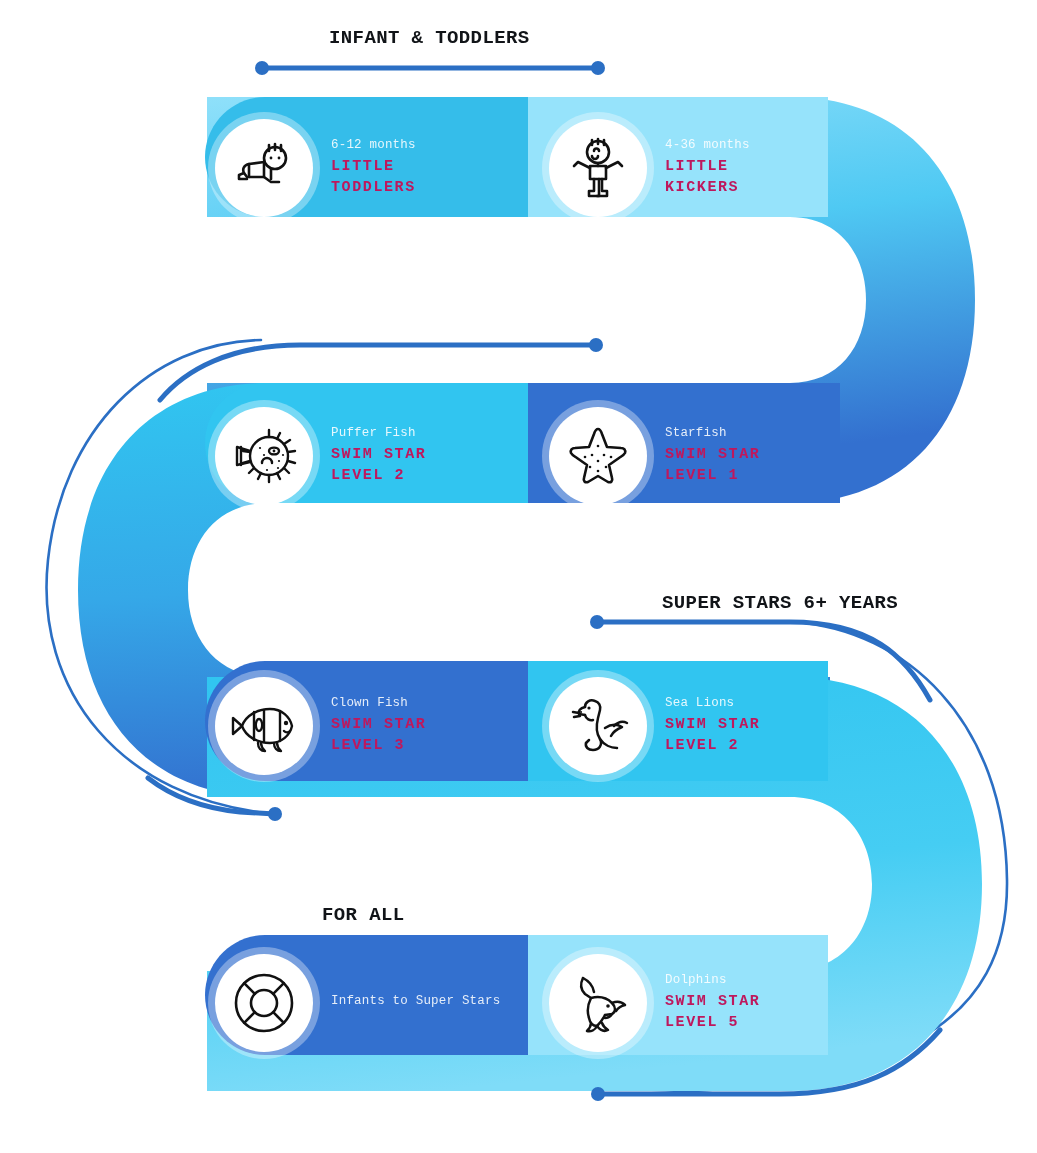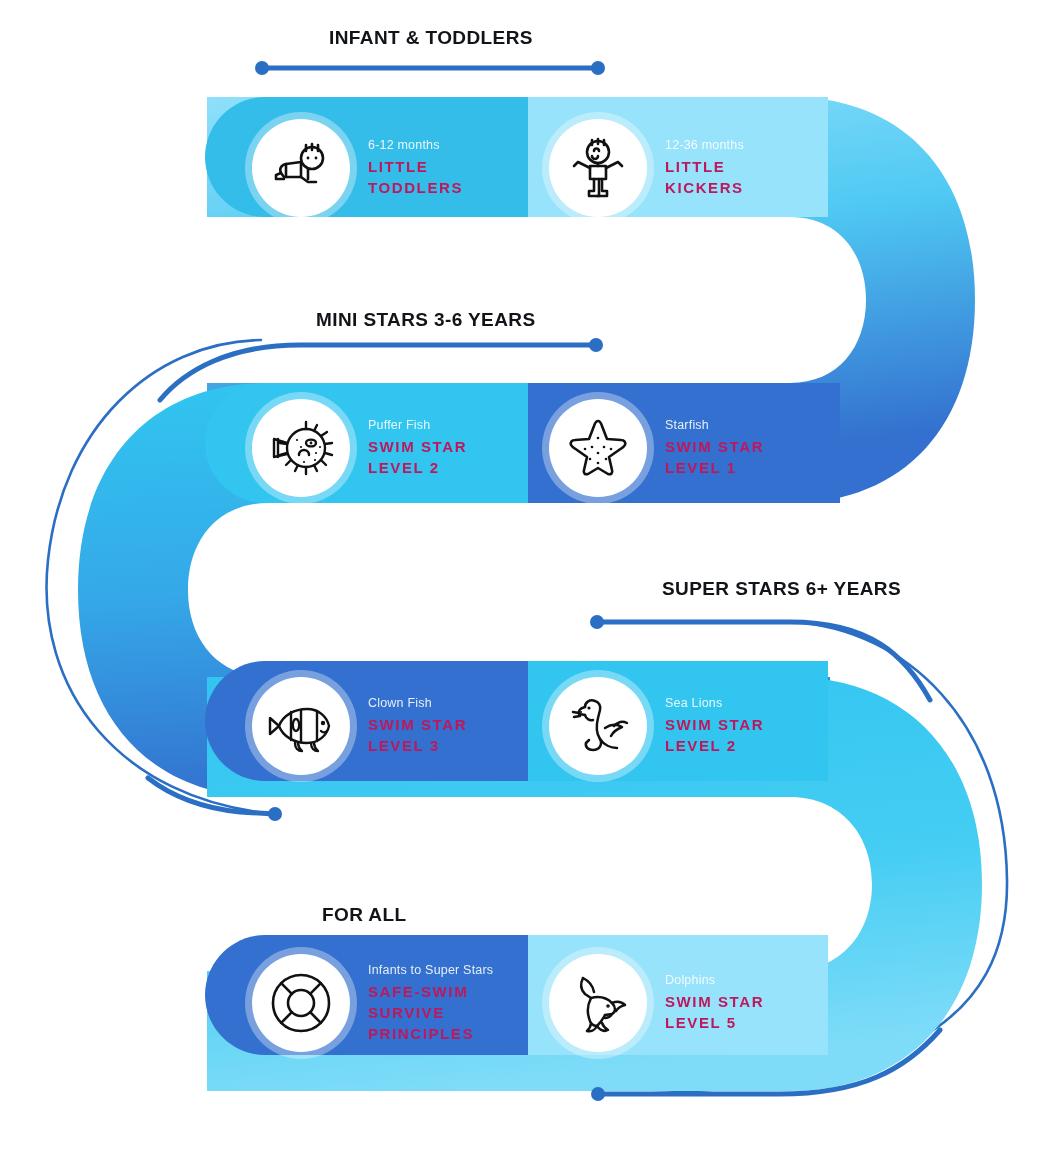--- a/index.html
+++ b/index.html
@@ -7,40 +7,41 @@
   body{
     font-family:"Liberation Sans", sans-serif;
     -webkit-font-smoothing:antialiased;
   }
   #stage{
     position:relative;
     width:1037px;
     height:1153px;
     background:#ffffff;
     overflow:hidden;
+    font-family:Liberation Mono, monospace;
   }
   #track{
     position:absolute;
     left:0; top:0;
     width:1037px; height:1153px;
     pointer-events:none;
   }
 
   
   .section-header{
     position:absolute;
     color:#111418;
     font-size:19px;
     font-weight:bold;
     letter-spacing:0.4px;
     white-space:nowrap;
   }
   .hdr-infant{ left:329px; top:27px; }
   .hdr-mini  { left:316px; top:309px; }
-  .hdr-super { left:662px; top:578px; }
+  .hdr-super { left:662px; top:592px; }
   .hdr-forall{ left:322px; top:904px; }
 
   
   .card{
     position:absolute;
     display:flex;
     align-items:center;
     box-sizing:border-box;
   }
   .card-badge{
@@ -73,24 +74,24 @@
     font-size:15px;
     font-weight:bold;
     letter-spacing:1.6px;
     line-height:21px;
     white-space:nowrap;
   }
   .card-title span{ display:block; }
 
   
   .r1 { top:108px; }
-  .r2 { top:388px; }
+  .r2 { top:396px; }
   .r3 { top:666px;align-items:flex-end; }
   .r4 { top:943px; }
-  .cL { left:207px;padding-left:37px; }
+  .cL { left:207px; }
   .cR { left:541px; }
 
   .card-inner{
     display:flex;
     align-items:center;
     padding-left:8px;
     height:120px;
   }
 </style>
 </head>
@@ -190,21 +191,20 @@
 
       <path fill="none" d="M 275,814 L 240,812 C 200,808 170,795 148,778"></path>
       <circle cx="275" cy="814" r="7" stroke="none"></circle>
 
       <path fill="none" d="M 598,1094 L 780,1094 C 860,1094 905,1070 940,1030"></path>
       <circle cx="598" cy="1094" r="7" stroke="none"></circle>
     </g>
   </svg>
 
   <div class="section-header hdr-infant">INFANT &amp; TODDLERS</div>
-  <div class="section-header hdr-mini">MINI STARS 3-6 YEARS</div>
   <div class="section-header hdr-super">SUPER  STARS 6+ YEARS</div>
   <div class="section-header hdr-forall">FOR ALL</div>
 
   <div class="card r1 cL">
     <div class="card-inner">
       <div class="card-badge">
         <svg width="66" height="66" viewBox="0 0 66 66" fill="none" stroke="#111" stroke-width="2.6" stroke-linecap="round" stroke-linejoin="round">
           <circle cx="44" cy="23" r="11"></circle>
           <path d="M38 16 L38 10 M44 15 L44 9 M50 16 L50 10"></path>
           <circle cx="40" cy="23" r="1.4" fill="#111" stroke="none"></circle>
@@ -237,21 +237,21 @@
           <path d="M24 21 A3 3 0 0 0 30 21"></path>
           <path d="M22 31 L38 31 L38 44 L22 44 Z"></path>
           <path d="M30 28 L30 31"></path>
           <path d="M22 33 L10 27 L6 31"></path>
           <path d="M38 33 L50 27 L54 31"></path>
           <path d="M26 44 L26 56 L21 56 L21 61 L31 61 L31 44"></path>
           <path d="M34 44 L34 56 L39 56 L39 61 L29 61"></path>
         </svg>
       </div>
       <div class="card-text">
-        <div class="card-sub">12-36 months</div>
+        <div class="card-sub">4-36 months</div>
         <div class="card-title">
           <span>LITTLE</span>
           <span>KICKERS</span>
         </div>
       </div>
     </div>
   </div>
 
   <div class="card r2 cL">
     <div class="card-inner">
@@ -373,25 +373,20 @@
           <circle cx="33" cy="33" r="28"></circle>
           <circle cx="33" cy="33" r="13"></circle>
           <path d="M13.2 13.2 L23.8 23.8"></path>
           <path d="M52.8 13.2 L42.2 23.8"></path>
           <path d="M13.2 52.8 L23.8 42.2"></path>
           <path d="M52.8 52.8 L42.2 42.2"></path>
         </svg>
       </div>
       <div class="card-text">
         <div class="card-sub">Infants to Super Stars</div>
-        <div class="card-title">
-          <span>SAFE-SWIM</span>
-          <span>SURVIVE</span>
-          <span>PRINCIPLES</span>
-        </div>
       </div>
     </div>
   </div>
 
   <div class="card r4 cR">
     <div class="card-inner">
       <div class="card-badge">
         <svg width="62" height="66" viewBox="0 0 62 66" fill="none" stroke="#111" stroke-width="2.5" stroke-linecap="round" stroke-linejoin="round">
           <path d="M16 8 C13 14 14 20 18 24 L24 28
                    C32 26 40 28 45 33 C49 37 49 42 45 44 L38 45"></path>

